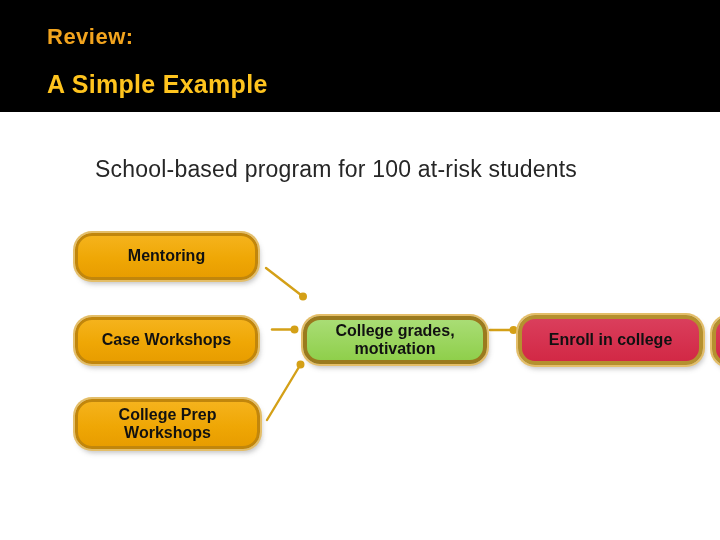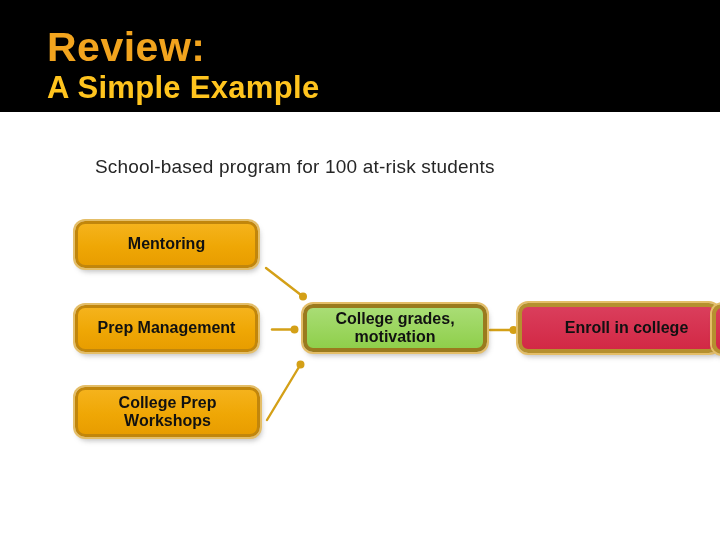--- a/index.html
+++ b/index.html
@@ -10,57 +10,57 @@
     overflow:hidden;
     font-family:"Liberation Sans", sans-serif;
   }
   
   .header{
     position:absolute;left:0;top:0;width:720px;height:112px;
     background:#000000;
   }
   .header-title{
     position:absolute;left:47px;top:24px;
-    font-size:41px;font-weight:bold;color:#F2A41E;
+    font-size:22px;font-weight:bold;color:#F2A41E;
     letter-spacing:.5px;
   }
   .header-subtitle{
     position:absolute;left:47px;top:70px;
-    font-size:31px;font-weight:bold;color:#FFC41E;
+    font-size:25px;font-weight:bold;color:#FFC41E;
     letter-spacing:.3px;
   }
   
   .body-title{
     position:absolute;left:95px;top:156px;
-    font-size:19px;color:#262626;
+    font-size:23px;color:#262626;
     letter-spacing:.2px;
   }
   
   .dbox{
     position:absolute;
     display:flex;align-items:center;justify-content:center;
     text-align:center;
-    border-radius:10px;
+    border-radius:17px;
     font-size:16px;font-weight:700;color:#111;
     line-height:1.15;
     white-space:pre-line;
     box-shadow:0 0 0 2px #E4BE68, 2px 4px 5px rgba(90,90,90,.35);
+    margin-top:12px;
   }
   .dbox.activity{
     background:linear-gradient(180deg,#F5B31C 0%,#EFA705 55%,#E89D00 100%);
     border:3px solid #C1860C;
   }
   .dbox.outcome{
     background:linear-gradient(180deg,#A9DD75 0%,#8FCF4B 100%);
     border:4px solid #9A7A1E;
   }
   .dbox.impact{
     background:linear-gradient(180deg,#DA3E5C 0%,#D22845 100%);
     border:4px solid #B5902F;
-    padding-left:16px;
   }
   .box-mentoring   {left:75px; top:221px; width:177px; height:41px;}
   .box-case        {left:75px; top:305px; width:177px; height:41px;}
   .box-college     {left:75px; top:387px; width:179px; height:44px;text-align:center;}
   .box-outcome     {left:303px;top:304px; width:176px; height:40px;}
   .box-impact      {left:518px;top:303px; width:177px; height:42px;}
   .box-clipped     {left:712px;top:304px; width:40px;  height:42px;}
   
   .connectors{
     position:absolute;left:0;top:0;width:720px;height:540px;
@@ -91,21 +91,21 @@
       <line x1="267" y1="420" x2="299" y2="367"></line>
       <circle cx="300.5" cy="364.5" r="2.8"></circle>
 
       <line x1="490" y1="330" x2="510" y2="330"></line>
       <circle cx="513.5" cy="330" r="2.8"></circle>
     </g>
   </svg>
 
   <div class="dbox activity box-mentoring">Mentoring</div>
 
-  <div class="dbox activity box-case">Prep Management</div>
+  <div class="dbox activity box-case">Case Workshops</div>
 
   <div class="dbox activity box-college">College Prep
 Workshops</div>
 
   <div class="dbox outcome box-outcome">College grades,
 motivation</div>
 
   <div class="dbox impact box-impact">Enroll in college</div>
 
   <div class="dbox impact box-clipped"></div>

